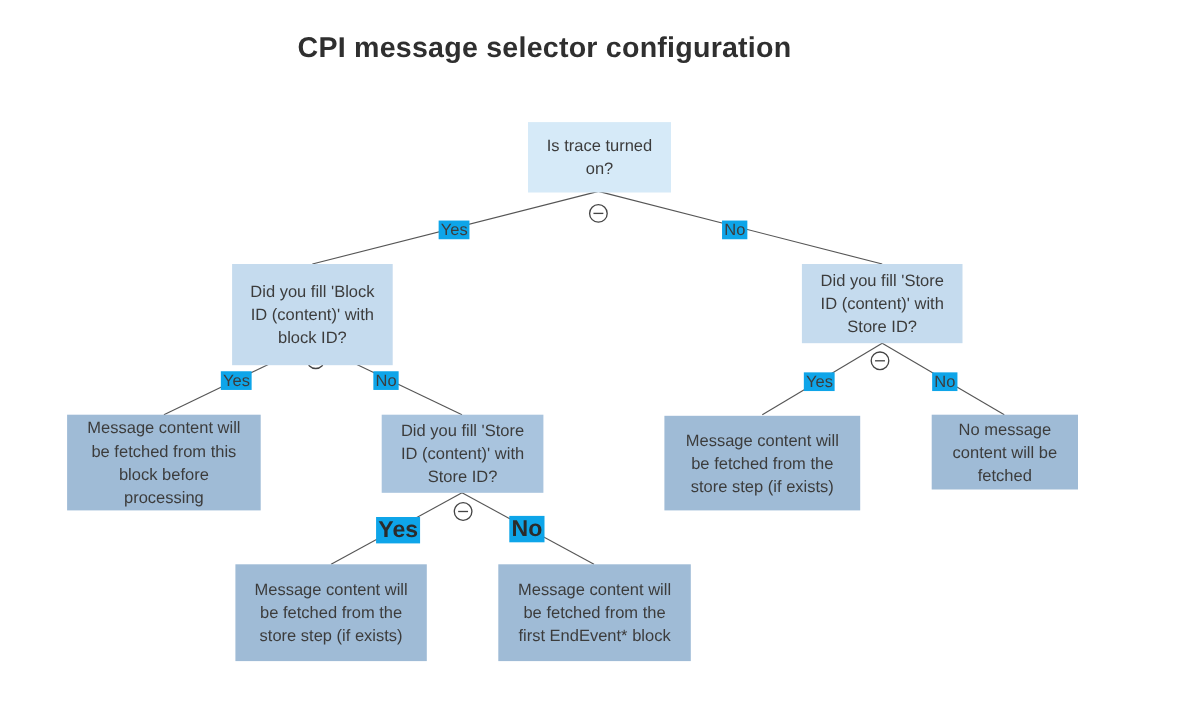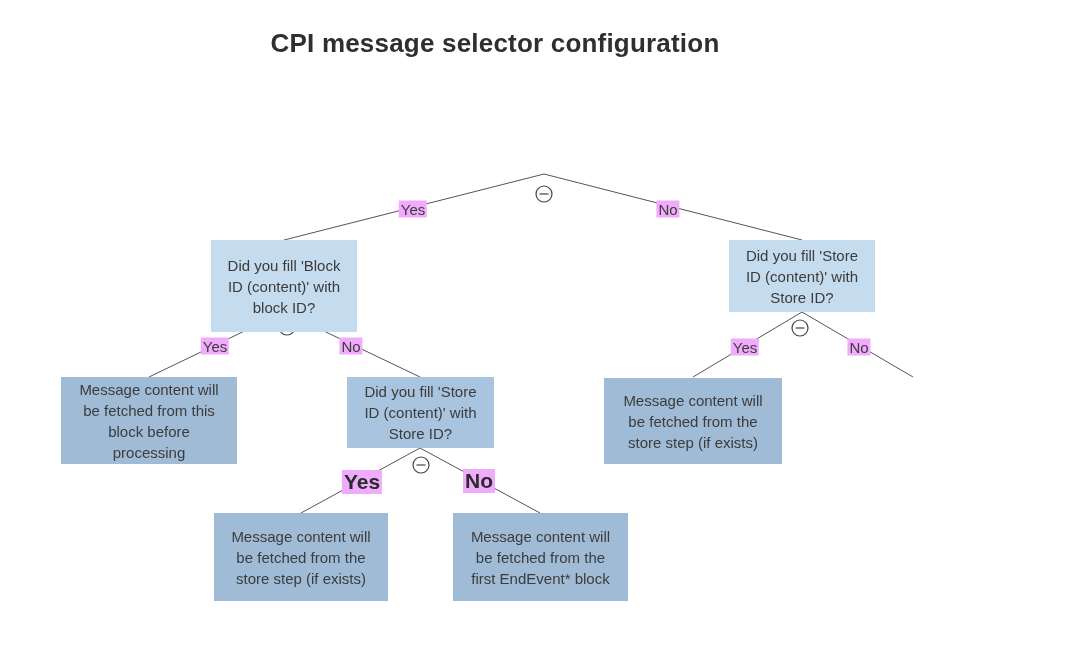--- a/index.html
+++ b/index.html
@@ -53,21 +53,21 @@
   .node-leaf-nomsg  { left: 847px; top: 377px; width: 133px; height: 68px; }
   .node-leaf-store-b{ left: 214px; top: 513px; width: 174px; height: 88px; }
   .node-leaf-endev  { left: 453px; top: 513px; width: 175px; height: 88px; }
 
   .edge-label {
     position: absolute;
     z-index: 3;
     transform: translate(-50%, -50%);
     font-size: 15px;
     color: #3c3c3c;
-    background: #f0abfc;
+    background: #0ea5e9;
     padding: 0 2px;
     white-space: nowrap;
   }
   .edge-label.big {
     font-size: 21px;
     font-weight: bold;
     color: #2b2b2b;
   }
   .lbl-root-yes  { left: 413px; top: 209px; }
   .lbl-root-no   { left: 668px; top: 209px; }
@@ -107,20 +107,22 @@
     <g>
       <circle cx="421" cy="465" r="8" fill="#ffffff" stroke="#444444" stroke-width="1.2"></circle>
       <line x1="416.5" y1="465" x2="425.5" y2="465" stroke="#444444" stroke-width="1.2"></line>
     </g>
     <g>
       <circle cx="800" cy="328" r="8" fill="#ffffff" stroke="#444444" stroke-width="1.2"></circle>
       <line x1="795.5" y1="328" x2="804.5" y2="328" stroke="#444444" stroke-width="1.2"></line>
     </g>
   </svg>
 
+  <div class="node fill-root node-root">Is trace turned
+on?</div>
 
   <div class="node fill-level1 node-q-block">Did you fill 'Block
 ID (content)' with
 block ID?</div>
 
   <div class="node fill-level1 node-q-store-r">Did you fill 'Store
 ID (content)' with
 Store ID?</div>
 
   <div class="node fill-leaf node-leaf-block">Message content will
@@ -129,20 +131,23 @@
 processing</div>
 
   <div class="node fill-level2 node-q-store-m">Did you fill 'Store
 ID (content)' with
 Store ID?</div>
 
   <div class="node fill-leaf node-leaf-store-r">Message content will
 be fetched from the
 store step (if exists)</div>
 
+  <div class="node fill-leaf node-leaf-nomsg">No message
+content will be
+fetched</div>
 
   <div class="node fill-leaf node-leaf-store-b">Message content will
 be fetched from the
 store step (if exists)</div>
 
   <div class="node fill-leaf node-leaf-endev">Message content will
 be fetched from the
 first EndEvent* block</div>
 
   <span class="edge-label lbl-root-yes">Yes</span>

